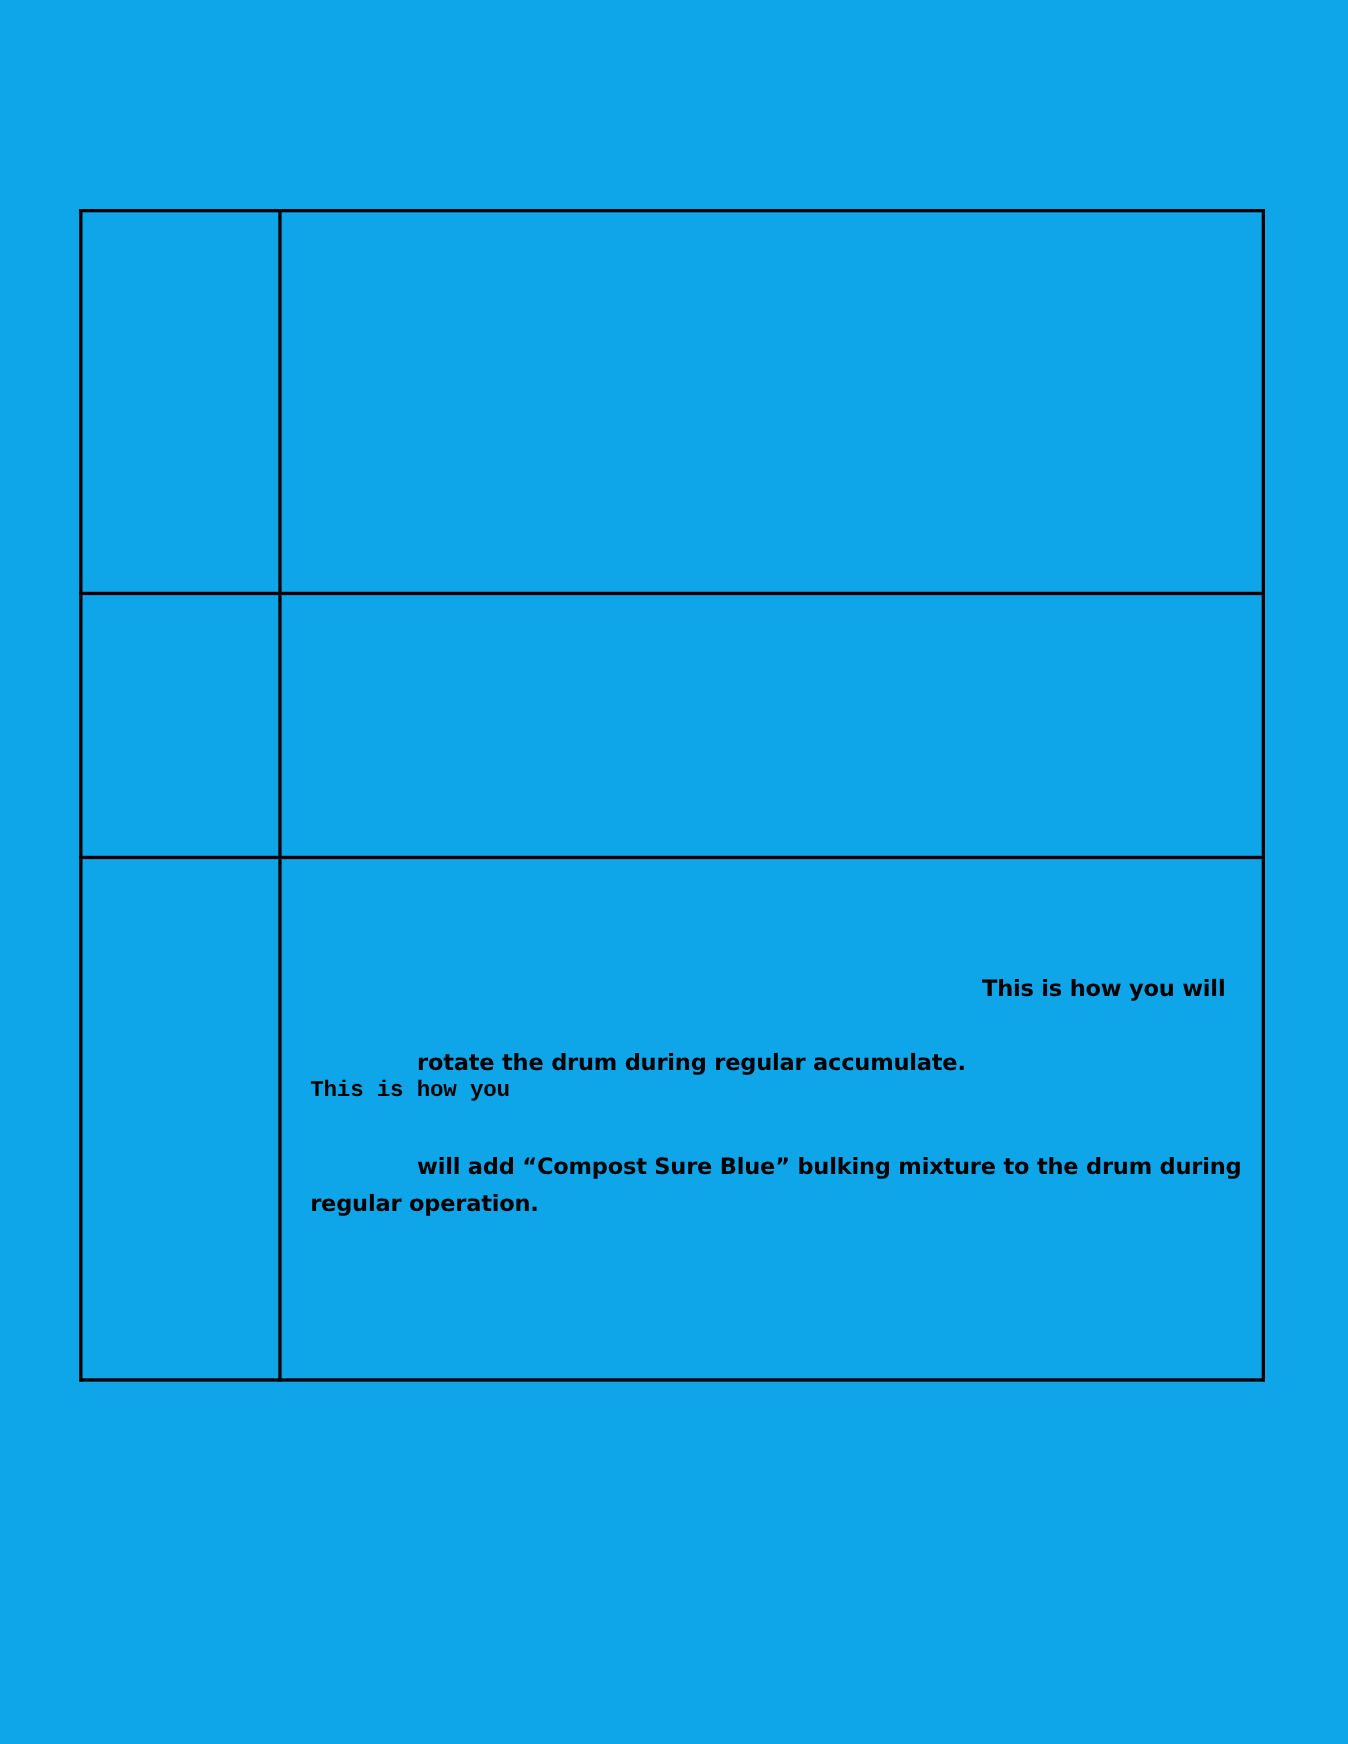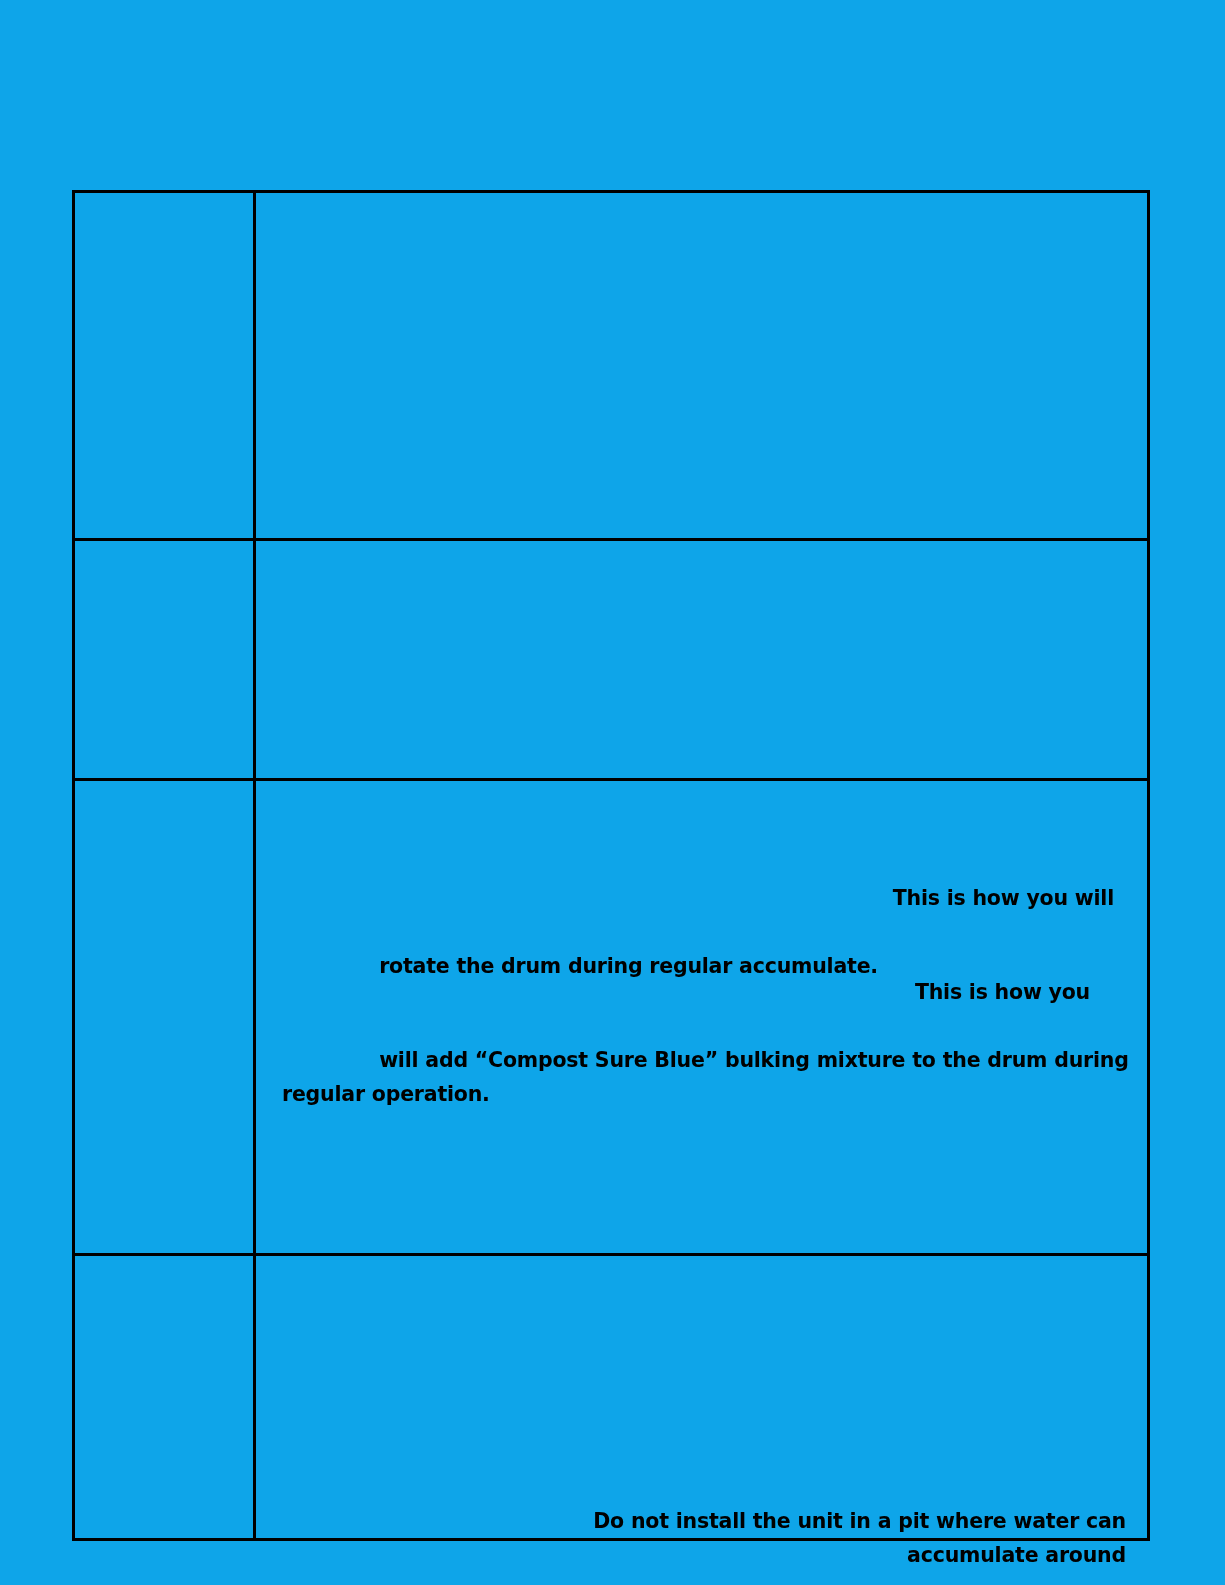--- a/index.html
+++ b/index.html
@@ -74,22 +74,22 @@
     text-align: right;
     padding-right: 18px;
   }
   .para.r3-b {
     left: 26px;
     top: 126px;
     width: 850px;
   }
   .para.r3-b .lead {
     display: block;
-    text-align: right;
     padding-right: 42px;
+    font-family: Liberation Mono, monospace;
   }
   .para.r4-a {
     left: -10px;
     top: 180px;
     width: 880px;
   }
   .para.r4-a .lead {
     display: block;
     text-align: right;
     padding-left: 250px;
@@ -135,32 +135,17 @@
 
             <div class="para r3-b">
               <span class="lead">This is how you</span>
               <span>will add “Compost Sure Blue” bulking mixture to the drum during regular operation.</span>
             </div>
 
           </div>
         </td>
       </tr>
 
-      <tr class="row4">
-        <td class="col-left">
-          <div class="cell-inner"></div>
-        </td>
-        <td class="col-right">
-          <div class="cell-inner">
-
-            <div class="para r4-a">
-              <span class="lead">Do not install the unit in a pit where water can accumulate around</span>
-              
-            </div>
-
-          </div>
-        </td>
-      </tr>
 
     </tbody>
   </table>
 
 </div>
 
 </body></html>

